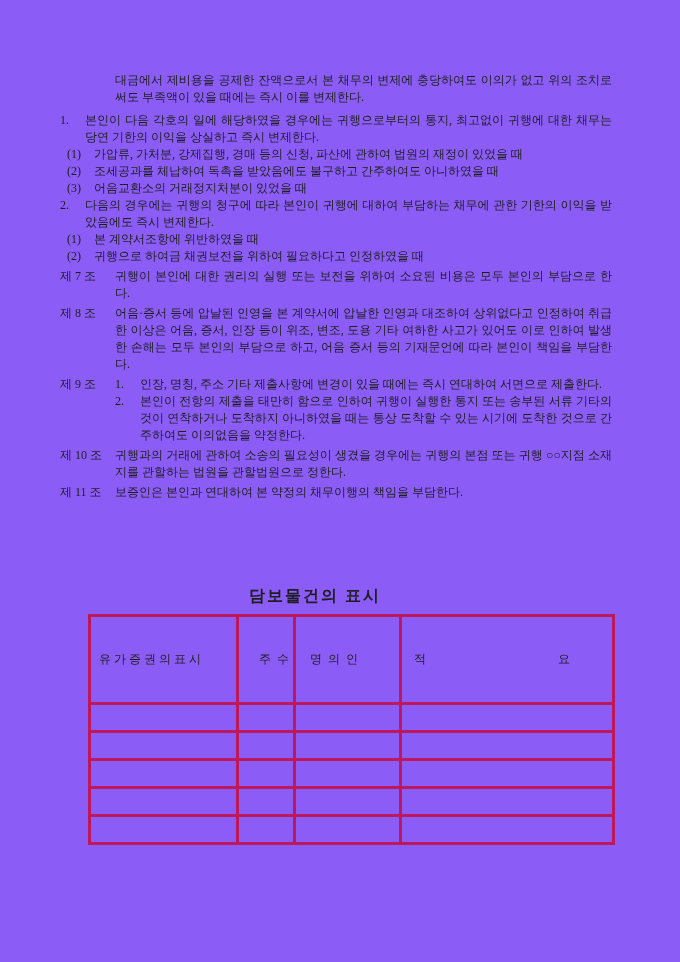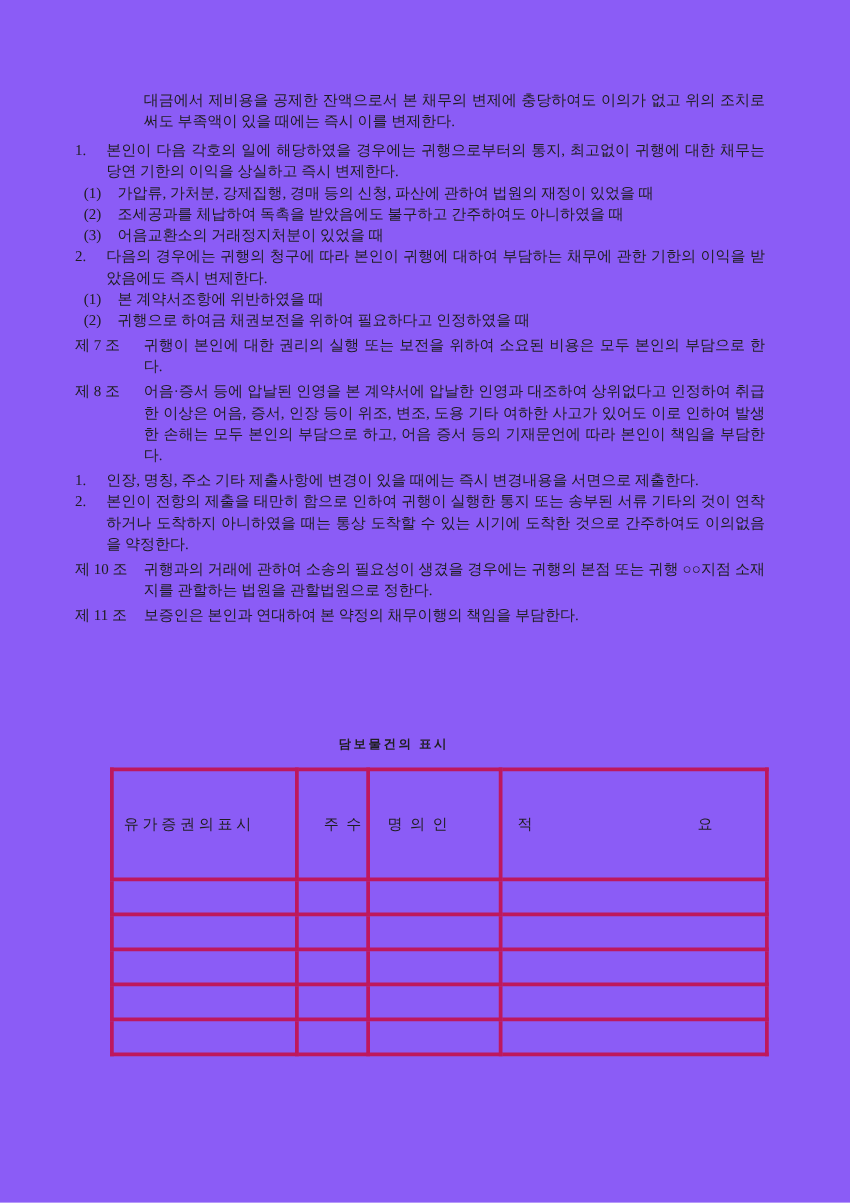--- a/index.html
+++ b/index.html
@@ -23,21 +23,21 @@
   .inum { width:25px; flex-shrink:0; }
   .itext { flex:1; text-align:justify; }
 
   .subitem { display:flex; margin-left:7px; }
   .snum { width:27px; flex-shrink:0; }
   .stext { flex:1; text-align:justify; }
 
   .table-title {
     margin-top:86px; margin-left:28px; width:524px;
     text-align:center; padding-right:70px;
-    font-weight:bold; font-size:10px; letter-spacing:2px;
+    font-weight:bold; font-size:16px; letter-spacing:2px;
   }
 
   table.ctable {
     margin-top:10px; margin-left:28px;
     border-collapse:collapse; table-layout:fixed;
     width:524px;
   }
   .ctable th, .ctable td {
     border:3px solid #be185d;
     font-weight:normal; font-size:12px;
@@ -97,24 +97,25 @@
     <span class="alabel">제 7 조</span>
     <div class="abody">귀행이 본인에 대한 권리의 실행 또는 보전을 위하여 소요된 비용은 모두 본인의 부담으로 한다.</div>
   </div>
 
   <div class="article">
     <span class="alabel">제 8 조</span>
     <div class="abody">어음·증서 등에 압날된 인영을 본 계약서에 압날한 인영과 대조하여 상위없다고 인정하여 취급한 이상은 어음, 증서, 인장 등이 위조, 변조, 도용 기타 여하한 사고가 있어도 이로 인하여 발생한 손해는 모두 본인의 부담으로 하고, 어음 증서 등의 기재문언에 따라 본인이 책임을 부담한다.</div>
   </div>
 
   <div class="article">
+    <span class="alabel">제 9 조</span>
     <div class="abody">
       <div class="item">
         <span class="inum">1.</span>
-        <div class="itext">인장, 명칭, 주소 기타 제출사항에 변경이 있을 때에는 즉시 변경내용을 서면으로 제출한다.</div>
+        <div class="itext">인장, 명칭, 주소 기타 제출사항에 변경이 있을 때에는 즉시 연대하여 서면으로 제출한다.</div>
       </div>
       <div class="item">
         <span class="inum">2.</span>
         <div class="itext">본인이 전항의 제출을 태만히 함으로 인하여 귀행이 실행한 통지 또는 송부된 서류 기타의 것이 연착하거나 도착하지 아니하였을 때는 통상 도착할 수 있는 시기에 도착한 것으로 간주하여도 이의없음을 약정한다.</div>
       </div>
     </div>
   </div>
 
   <div class="article">
     <span class="alabel wide">제 10 조</span>

